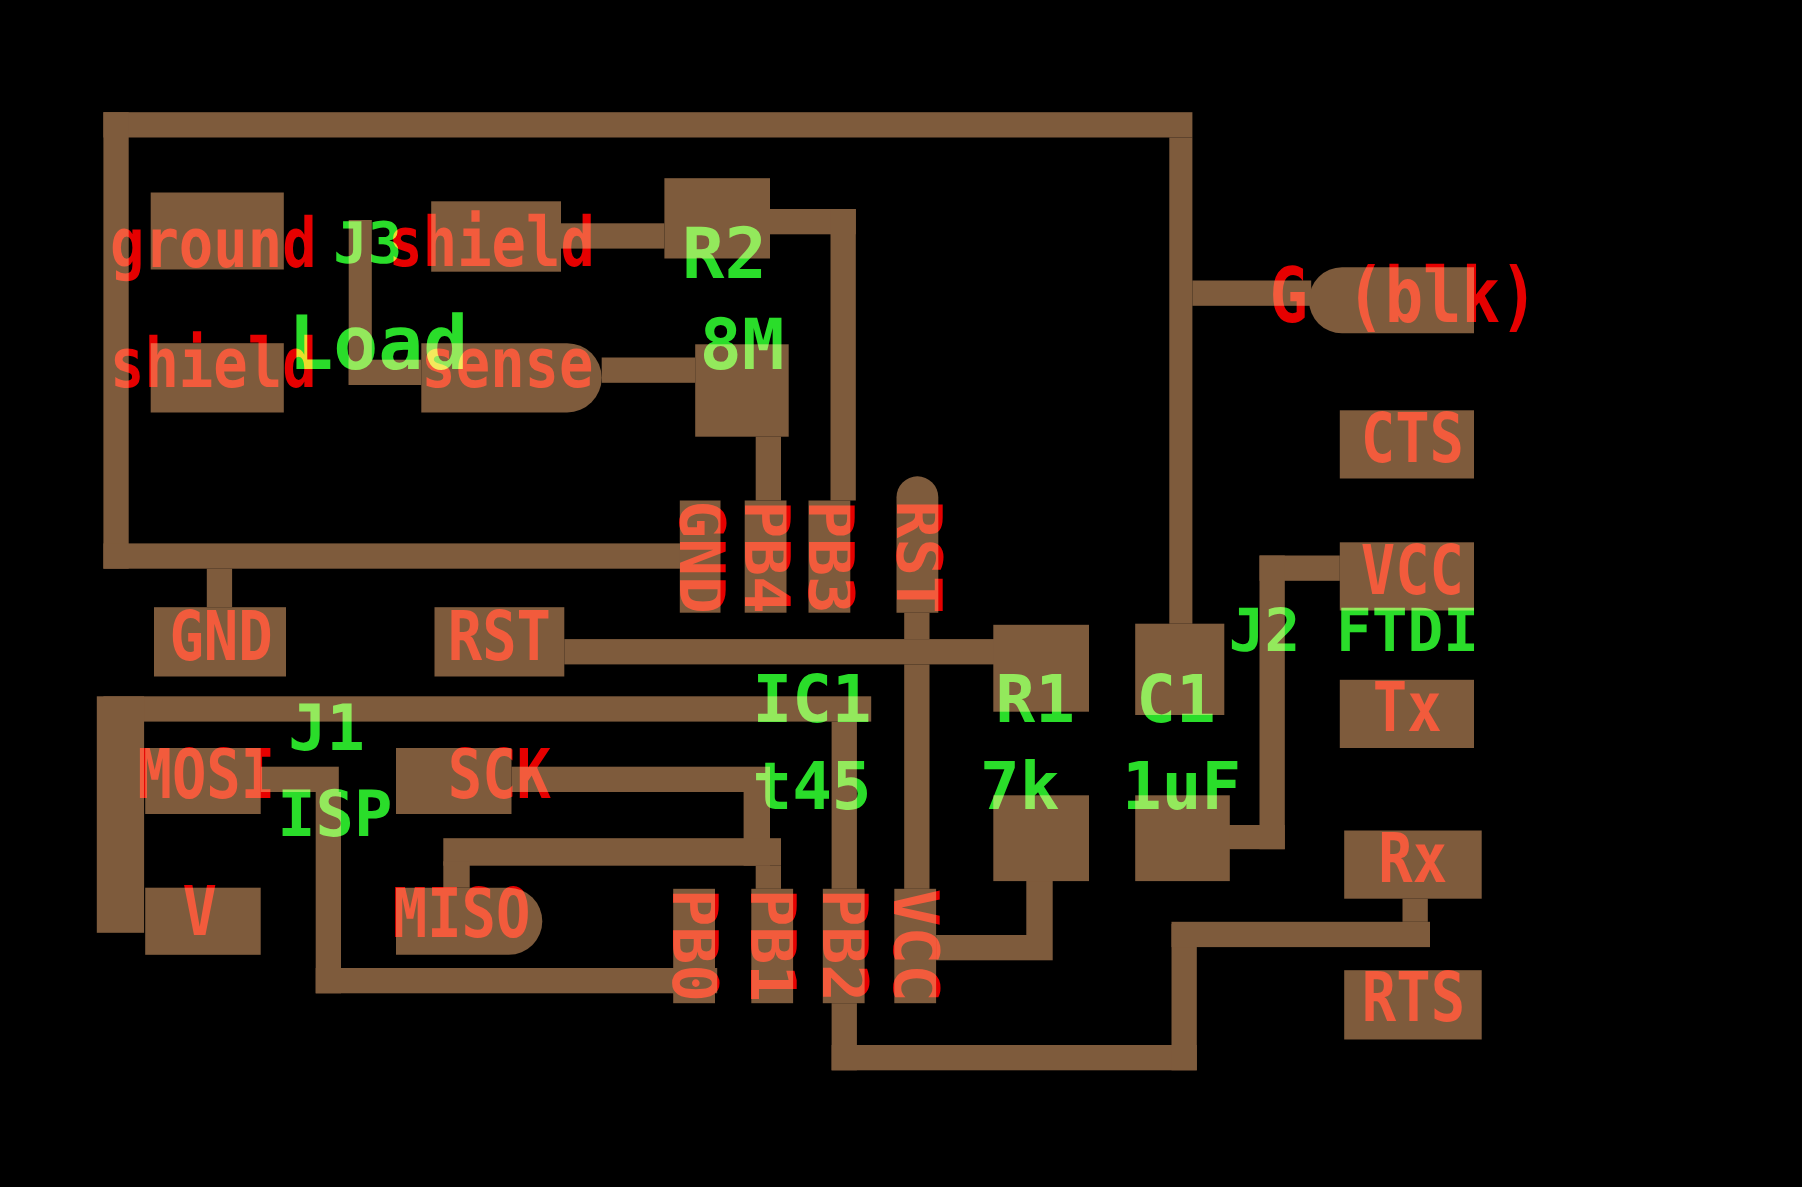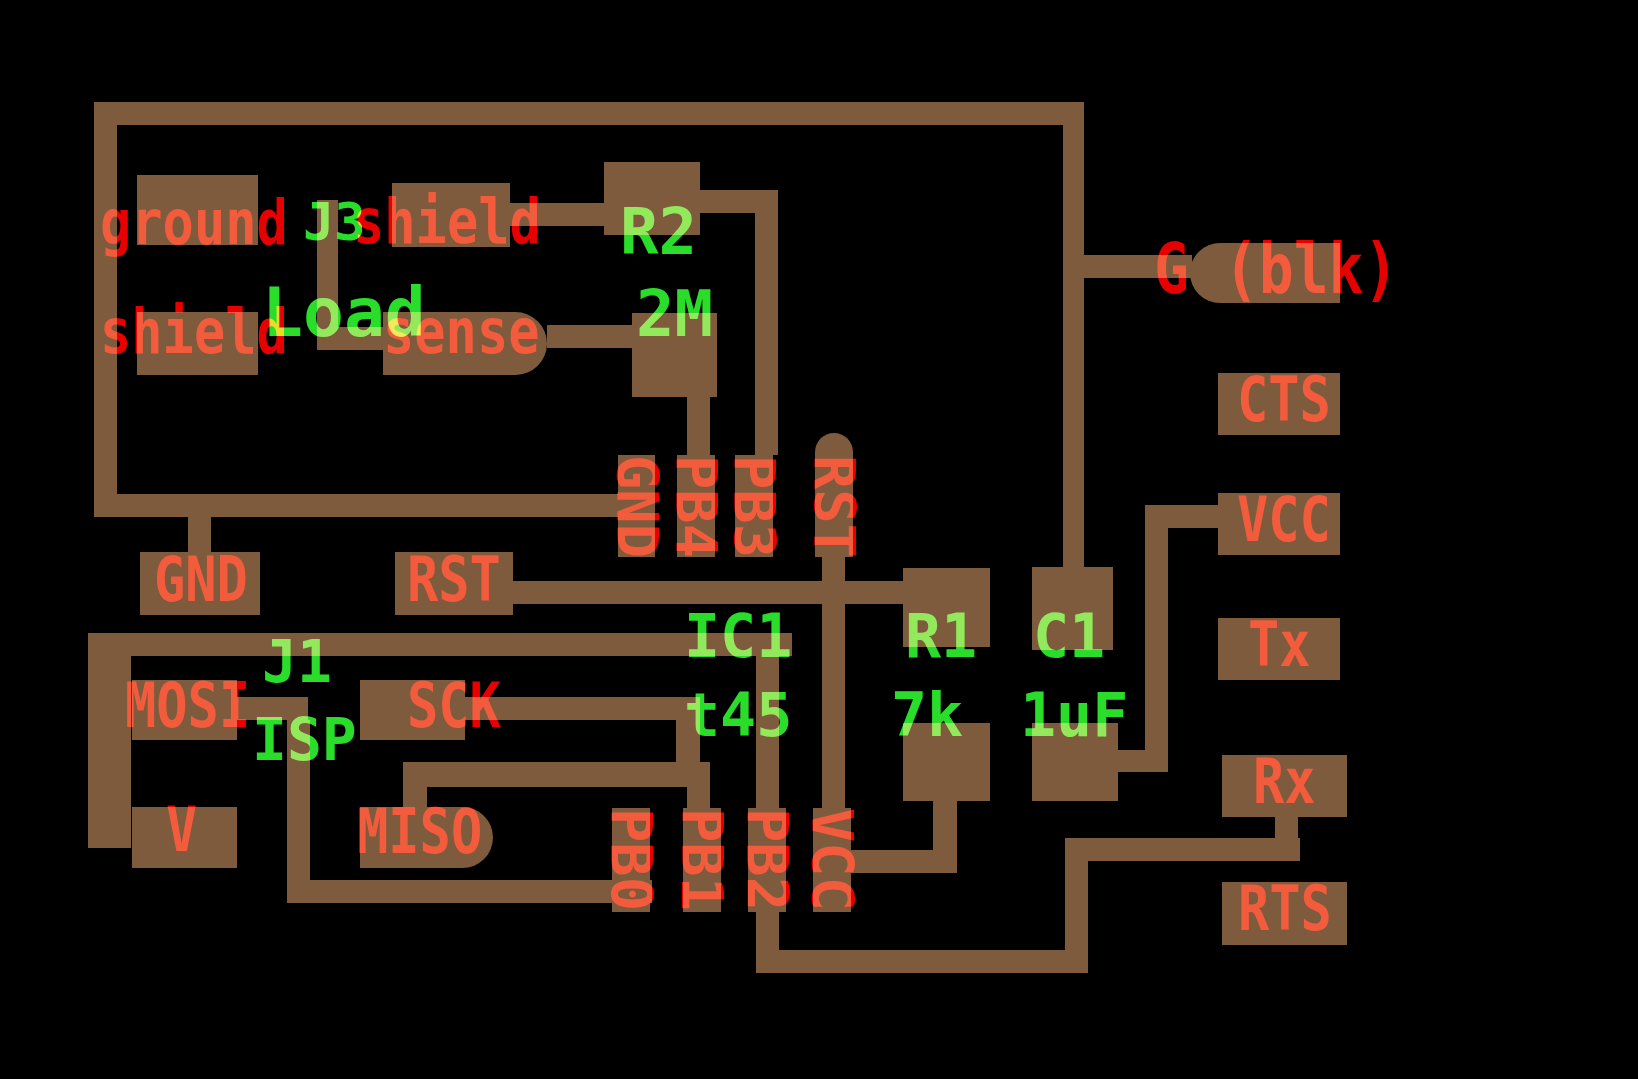--- a/index.html
+++ b/index.html
@@ -111,23 +111,24 @@
   <div class="txt red vt" style="left:782px;top:455px;font-size:57px;">PB3</div>
   <div class="txt red vt" style="left:862px;top:455px;font-size:57px;">RST</div>
   <div class="txt red vt" style="left:659px;top:808px;font-size:57px;">PB0</div>
   <div class="txt red vt" style="left:730px;top:808px;font-size:57px;">PB1</div>
   <div class="txt red vt" style="left:795px;top:808px;font-size:57px;">PB2</div>
   <div class="txt red vt" style="left:860px;top:808px;font-size:57px;">VCC</div>
 
   <div class="txt grn" style="left:303px;top:196px;font-size:52px;">J3</div>
   <div class="txt grn" style="left:262px;top:279px;font-size:68px;">Load</div>
   <div class="txt grn" style="left:620px;top:200px;font-size:64px;">R2</div>
-  <div class="txt grn" style="left:636px;top:282px;font-size:64px;">2M</div>
+  <div class="txt grn" style="left:636px;top:282px;font-size:64px;">8M</div>
   <div class="txt grn" style="left:684px;top:606px;font-size:60px;">IC1</div>
   <div class="txt grn" style="left:684px;top:685px;font-size:60px;">t45</div>
   <div class="txt grn" style="left:905px;top:606px;font-size:60px;">R1</div>
   <div class="txt grn" style="left:891px;top:685px;font-size:60px;">7k</div>
   <div class="txt grn" style="left:1033px;top:606px;font-size:60px;">C1</div>
   <div class="txt grn" style="left:1020px;top:685px;font-size:60px;">1uF</div>
   <div class="txt grn" style="left:262px;top:633px;font-size:58px;">J1</div>
   <div class="txt grn" style="left:252px;top:711px;font-size:58px;">ISP</div>
+  <div class="txt grn" style="left:1117px;top:547px;font-size:54px;">J2 FTDI</div>
 
 </div>
 
 </body></html>

